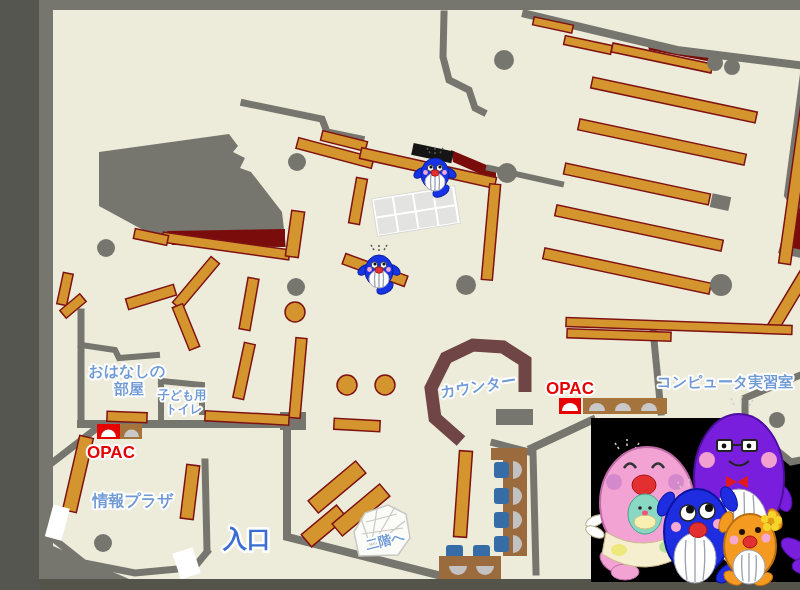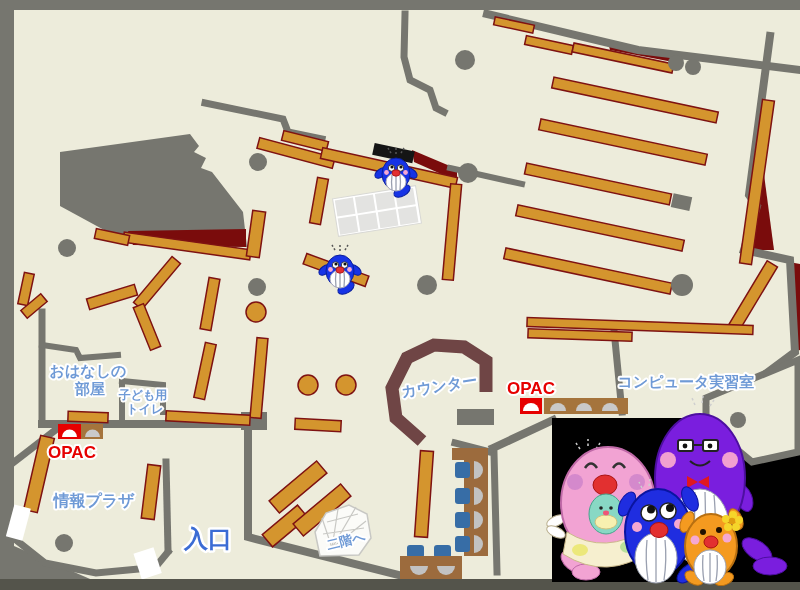--- a/index.html
+++ b/index.html
@@ -1,16 +1,16 @@
 <!DOCTYPE html>
 <html><head>
 <meta charset="utf-8">
 <style>
   html,body{margin:0;padding:0;background:#565650;}
-  #stage{width:752px;height:590px;position:relative;font-family:"Liberation Sans",sans-serif;}
+  #stage{width:752px;height:590px;position:relative;font-family:"Liberation Sans",sans-serif;padding-left:39px;}
   svg{display:block;}
   .wall{stroke:var(--wall-gray);fill:none;stroke-linecap:square;stroke-linejoin:miter;}
   .shelf{fill:var(--shelf-tan);stroke:var(--shelf-border);stroke-width:1.5;}
   .pillar{fill:var(--wall-gray);}
   .tancircle{fill:var(--shelf-tan);stroke:var(--shelf-border);stroke-width:1.5;}
   .maroon{fill:var(--dark-red);}
   .lbl{font-weight:bold;paint-order:stroke;stroke:#fff;stroke-width:4px;stroke-linejoin:round;
        fill:var(--label-blue);text-anchor:middle;font-family:"Liberation Sans",sans-serif;}
   .lbl-red{fill:var(--opac-red);}
   .lbl-entrance{fill:var(--entrance-blue);stroke-width:5px;}

